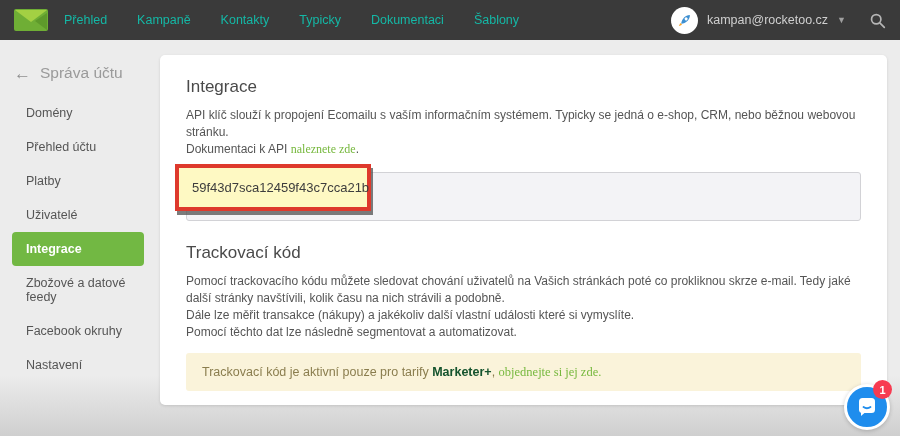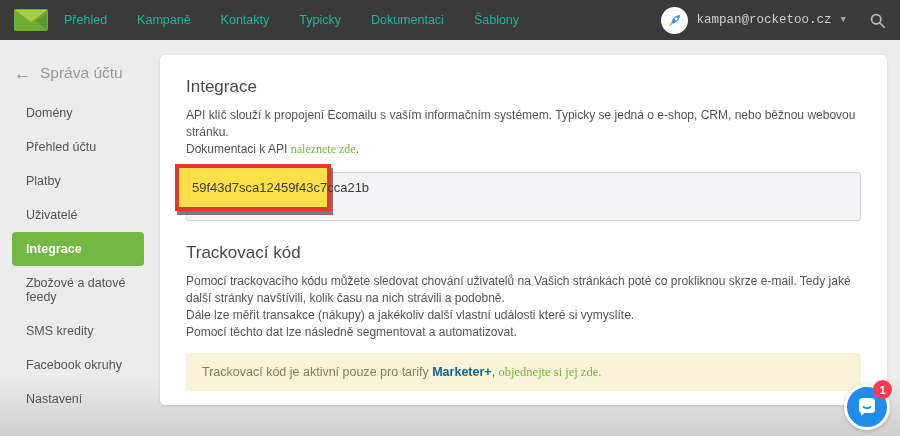--- a/index.html
+++ b/index.html
@@ -11,21 +11,21 @@
   }
   
   .topnav {
     position:absolute; top:0; left:0; right:0; height:40px;
     background:#3a3a3a; display:flex; align-items:center;
     padding:0 14px;
   }
   .logo { width:34px; height:22px; flex:0 0 auto; cursor:pointer; }
   .menu { display:flex; gap:30px; margin-left:16px; }
   .menu a { color:#14b8a6; font-size:12.5px; text-decoration:none; cursor:pointer; }
-  .nav-right { margin-left:auto; display:flex; align-items:center; gap:9px;font-family:Liberation Mono, monospace; }
+  .nav-right { margin-left:auto; display:flex; align-items:center; gap:9px; }
   .avatar { width:27px; height:27px; border-radius:50%; background:#fff;
     display:flex; align-items:center; justify-content:center; overflow:hidden; cursor:pointer; }
   .email { color:#cfcfcf; font-size:12.5px; cursor:pointer; }
   .chev { color:#9f9f9f; font-size:9px; cursor:pointer; }
   .search-btn { margin-left:14px; display:flex; align-items:center; cursor:pointer; }
   
   .sidebar { position:absolute; top:40px; left:0; width:160px; }
   .back { color:#9a9a9a; font-size:15.5px; padding:24px 0 0 14px;
     display:flex; align-items:center; gap:9px; cursor:pointer; }
   .back .arrow { font-size:17px; line-height:1; color:#8f8f8f; }
@@ -43,32 +43,32 @@
   }
   .card h2 { font-size:17px; color:#4a4a4a; font-weight:500; margin-top:22px; }
   .desc { font-size:12px; color:#555; line-height:17px; margin-top:10px; }
   .glink { color:#76b83d; text-decoration:none; cursor:pointer;font-family:Liberation Serif, serif; }
   .api-row { position:relative; margin-top:14px; height:49px; }
   .api-input {
     position:absolute; left:0; top:0; right:0; bottom:0;
     background:#f3f3f6; border:1px solid #d2d2d6; border-radius:3px; cursor:text;
   }
   .red-annotation {
-    position:absolute; left:-11px; top:-8px; width:156px; height:47px;
-    background:#fde047; border:4px solid #de392c;
+    position:absolute; left:-11px; top:-8px; width:196px; height:47px;
+    background:#fef9c3; border:4px solid #de392c;
     box-shadow:2px 4px 0 rgba(80,80,80,.75);
     display:flex; align-items:center; padding-left:13px;text-align:right;
   }
   .api-key { font-size:13px; color:#3d3d3d; white-space:nowrap; }
   .tracking-title { margin-top:24px; }
   .notice {
     margin-top:12px; background:#faf3da; border-radius:3px;
     padding:11px 16px; font-size:12.5px; color:#8a7d4e; line-height:16px;
   }
-  .notice b { font-weight:700; color:#0369a1; }
+  .notice b { font-weight:700; color:#14532d; }
   
   .chat {
     position:absolute; left:844px; top:384px; width:46px; height:46px;
     background:#1f8ded; border-radius:50%; border:3px solid #fff;
     display:flex; align-items:center; justify-content:center; cursor:pointer;
     box-shadow:0 1px 4px rgba(0,0,0,.2);
   }
   .badge {
     position:absolute; top:-7px; right:-5px; width:19px; height:19px;
     border-radius:50%; background:#f73b51; color:#fff; font-size:11px;
@@ -120,21 +120,20 @@
     <span class="arrow">←</span>
     <span>Správa účtu</span>
   </div>
   <nav class="side-list">
     <div class="sitem">Domény</div>
     <div class="sitem">Přehled účtu</div>
     <div class="sitem">Platby</div>
     <div class="sitem">Uživatelé</div>
     <div class="sitem active">Integrace</div>
     <div class="sitem">Zbožové a datové feedy</div>
-    <div class="sitem">SMS kredity</div>
     <div class="sitem">Facebook okruhy</div>
     <div class="sitem">Nastavení</div>
   </nav>
 </aside>
 
 <main class="card">
   <h2>Integrace</h2>
   <p class="desc">
     <span>API klíč slouží k propojení Ecomailu s vaším informačním systémem. Typicky se jedná o e-shop, CRM, nebo běžnou webovou stránku.</span><br>
     <span>Dokumentaci k API </span><a class="glink">naleznete zde</a><span>.</span>

